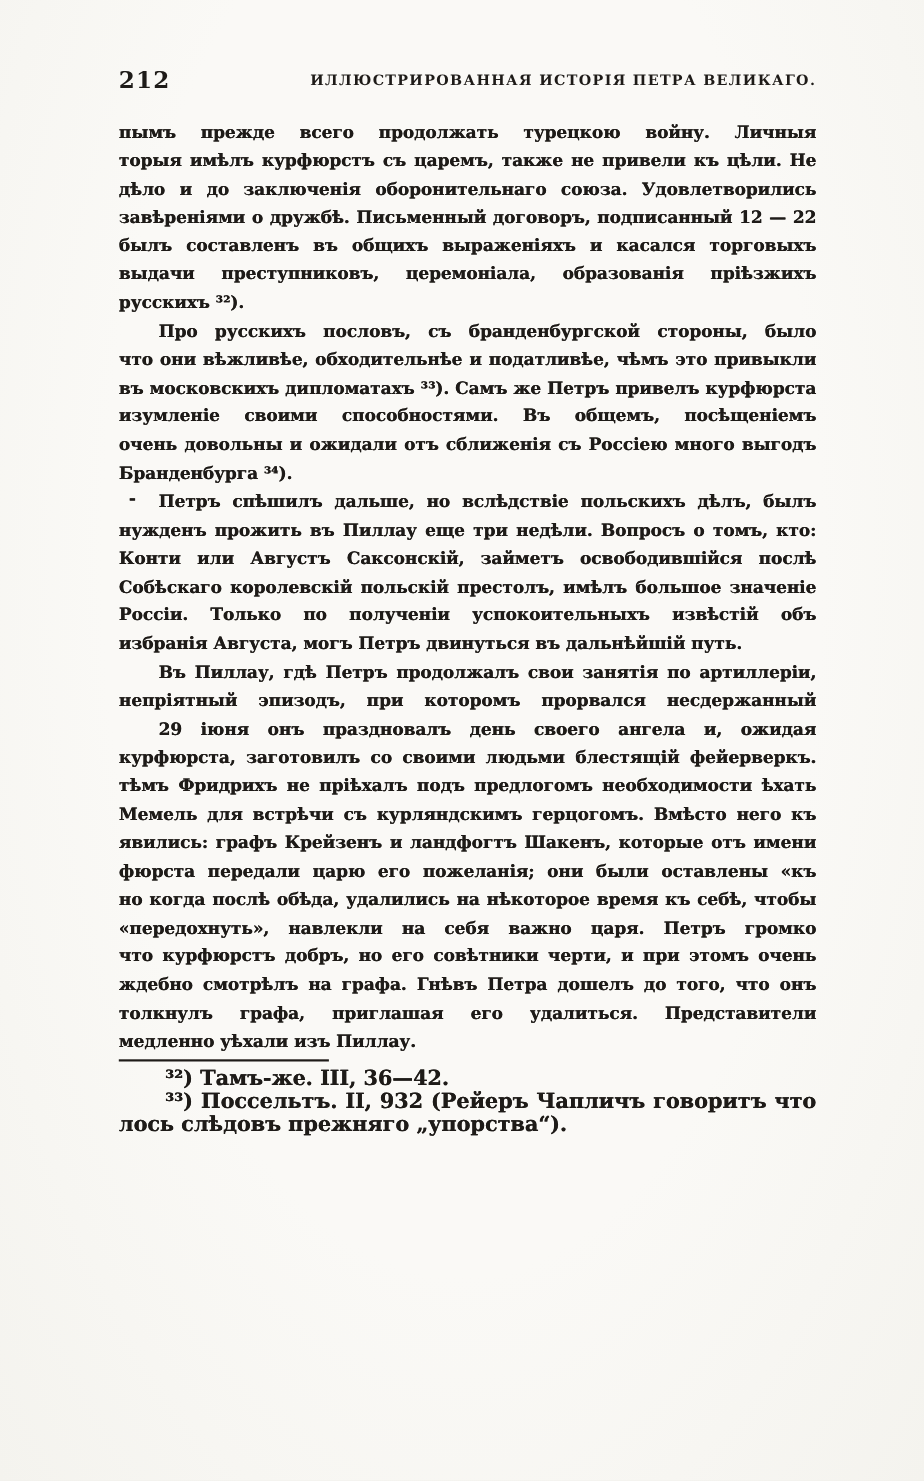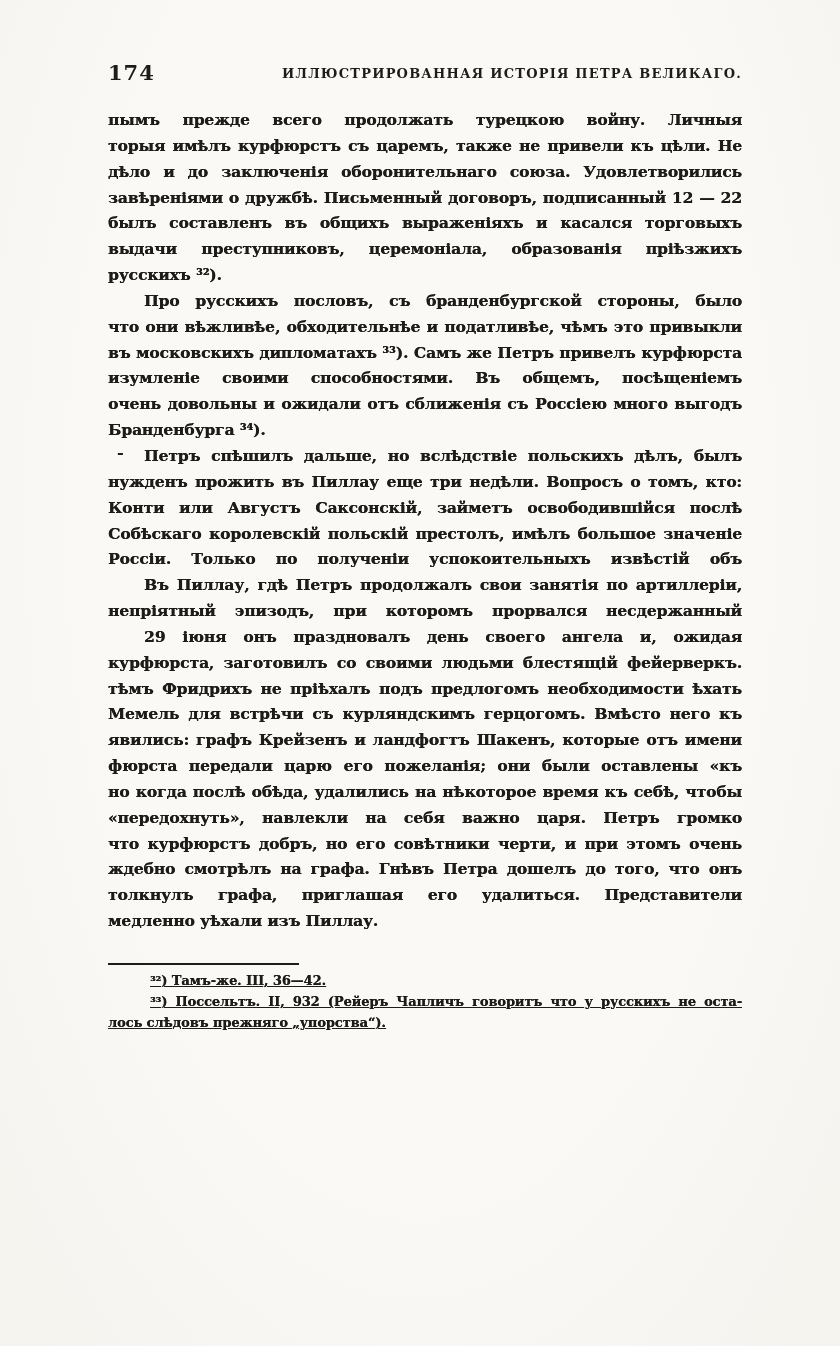--- a/index.html
+++ b/index.html
@@ -55,37 +55,36 @@
   }
 
   
   .footnote-rule{
     position:absolute;left:108px;top:963px;
     width:191px;height:2px;background:var(--ink);
   }
   .footnotes{top:970px;}
   .fline{
     height:21.1px;line-height:21.1px;
-    font-size:13px;font-weight:bold;letter-spacing:-0.1px;
+    font-size:19px;font-weight:bold;letter-spacing:-0.1px;
     text-align:justify;text-align-last:justify;
     text-justify:inter-word;
     overflow:hidden;
     text-shadow:0.2px 0 0 currentColor;
-    text-decoration:underline;
   }
   .fline.last{text-align-last:left;}
   .fline.first{text-indent:42px;}
 </style>
 </head>
 <body>
 
 <div class="page">
 
   <div class="column header">
-    <span class="pageno">174</span>
+    <span class="pageno">212</span>
     <span class="running-title">ИЛЛЮСТРИРОВАННАЯ ИСТОРІЯ ПЕТРА ВЕЛИКАГО.</span>
   </div>
 
   <div class="column body-text">
       <div class="paragraph">
         <div class="bline">пымъ прежде всего продолжать турецкою войну. Личныя совѣщанія, ко-</div>
         <div class="bline">торыя имѣлъ курфюрстъ съ царемъ, также не привели къ цѣли. Не дошло</div>
         <div class="bline">дѣло и до заключенія оборонительнаго союза. Удовлетворились устными</div>
         <div class="bline">завѣреніями о дружбѣ. Письменный договоръ, подписанный 12 — 22 іюня,</div>
         <div class="bline">былъ составленъ въ общихъ выраженіяхъ и касался торговыхъ сношеній,</div>
@@ -99,20 +98,21 @@
         <div class="bline">изумленіе своими способностями. Въ общемъ, посѣщеніемъ русскихъ были</div>
         <div class="bline">очень довольны и ожидали отъ сближенія съ Россіею много выгодъ для</div>
         <div class="bline last">Бранденбурга ³⁴).</div>
       </div>
       <div class="paragraph">
         <div class="bline indent">Петръ спѣшилъ дальше, но вслѣдствіе польскихъ дѣлъ, былъ при-<span class="marginal">-</span></div>
         <div class="bline">нужденъ прожить въ Пиллау еще три недѣли. Вопросъ о томъ, кто: принцъ</div>
         <div class="bline">Конти или Августъ Саксонскій, займетъ освободившійся послѣ смерти</div>
         <div class="bline">Собѣскаго королевскій польскій престолъ, имѣлъ большое значеніе для</div>
         <div class="bline">Россіи. Только по полученіи успокоительныхъ извѣстій объ обезпеченности</div>
+        <div class="bline last">избранія Августа, могъ Петръ двинуться въ дальнѣйшій путь.</div>
       </div>
       <div class="paragraph">
         <div class="bline indent">Въ Пиллау, гдѣ Петръ продолжалъ свои занятія по артиллеріи, случился</div>
         <div class="bline last">непріятный эпизодъ, при которомъ прорвался несдержанный характеръ царя.</div>
       </div>
       <div class="paragraph">
         <div class="bline indent">29 іюня онъ праздновалъ день своего ангела и, ожидая посѣщенія</div>
         <div class="bline">курфюрста, заготовилъ со своими людьми блестящій фейерверкъ. Между</div>
         <div class="bline">тѣмъ Фридрихъ не пріѣхалъ подъ предлогомъ необходимости ѣхать въ</div>
         <div class="bline">Мемель для встрѣчи съ курляндскимъ герцогомъ. Вмѣсто него къ царю</div>

